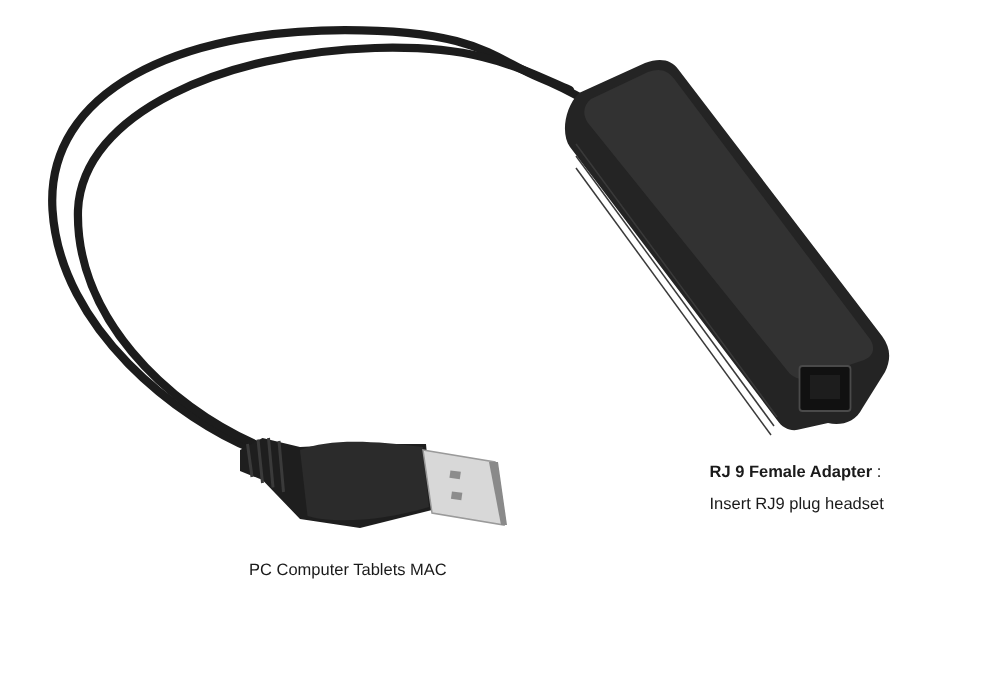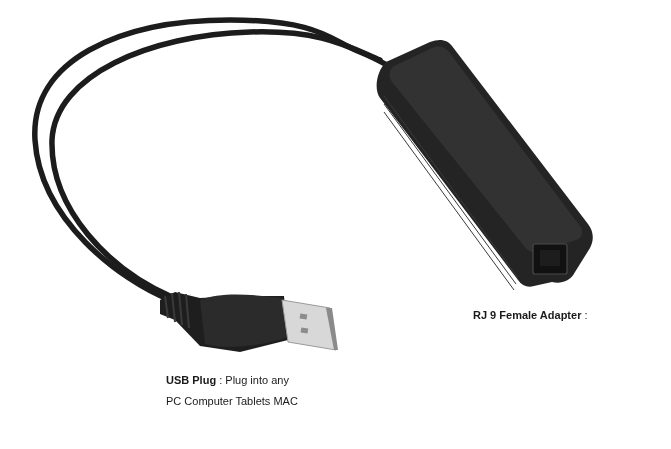--- a/index.html
+++ b/index.html
@@ -37,19 +37,19 @@
     <path d="M200,300 C220,292 250,294 282,298 L286,338 C260,346 225,350 205,344 Z" fill="#2b2b2b"></path>
 
     <path d="M282,300 L330,308 L336,350 L288,342 Z" fill="#d8d8d8" stroke="#9a9a9a" stroke-width="1"></path>
     <path d="M326,308 L332,308 L338,350 L334,350 Z" fill="#8a8a8a"></path>
     <rect x="300" y="314" width="7" height="5" fill="#8c8c8c" transform="rotate(8 303 316)"></rect>
     <rect x="301" y="328" width="7" height="5" fill="#8c8c8c" transform="rotate(8 304 330)"></rect>
   </g>
 </svg>
 
 <div class="label" id="usb-label">
-  <div><b>USB Plug</b><span> : </span><span>Plug into any</span></div>
   <div>PC Computer Tablets MAC</div>
 </div>
 
 <div class="label" id="rj-label">
   <div><b>RJ 9 Female Adapter</b><span> :</span></div>
+  <div>Insert RJ9 plug headset</div>
 </div>
 
 </body></html>

